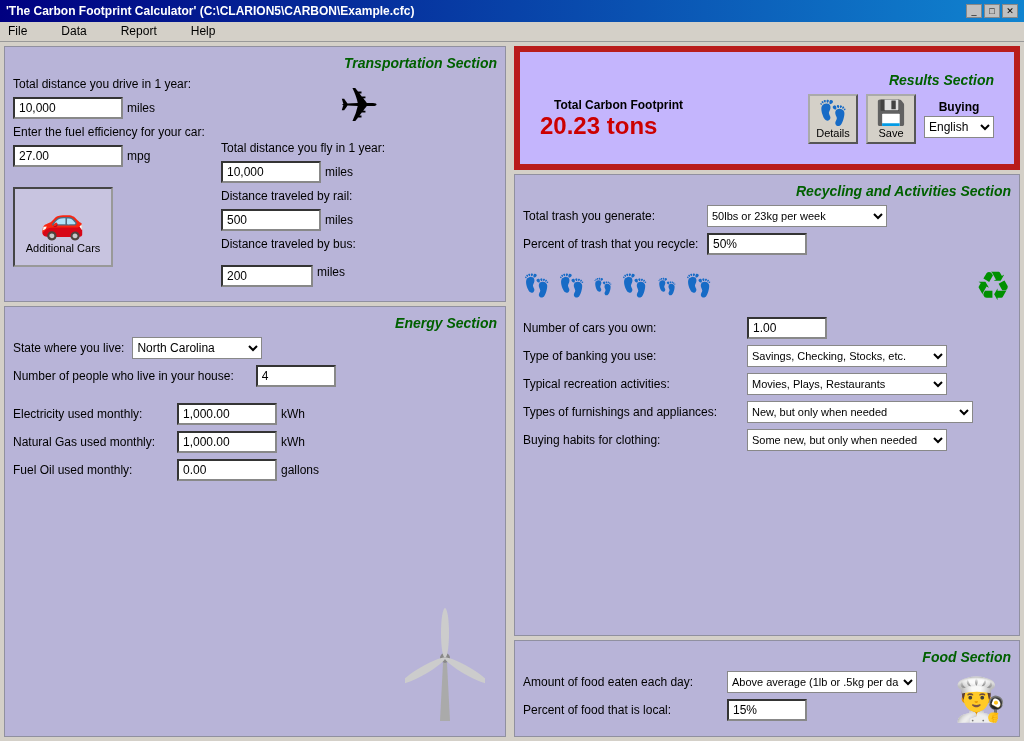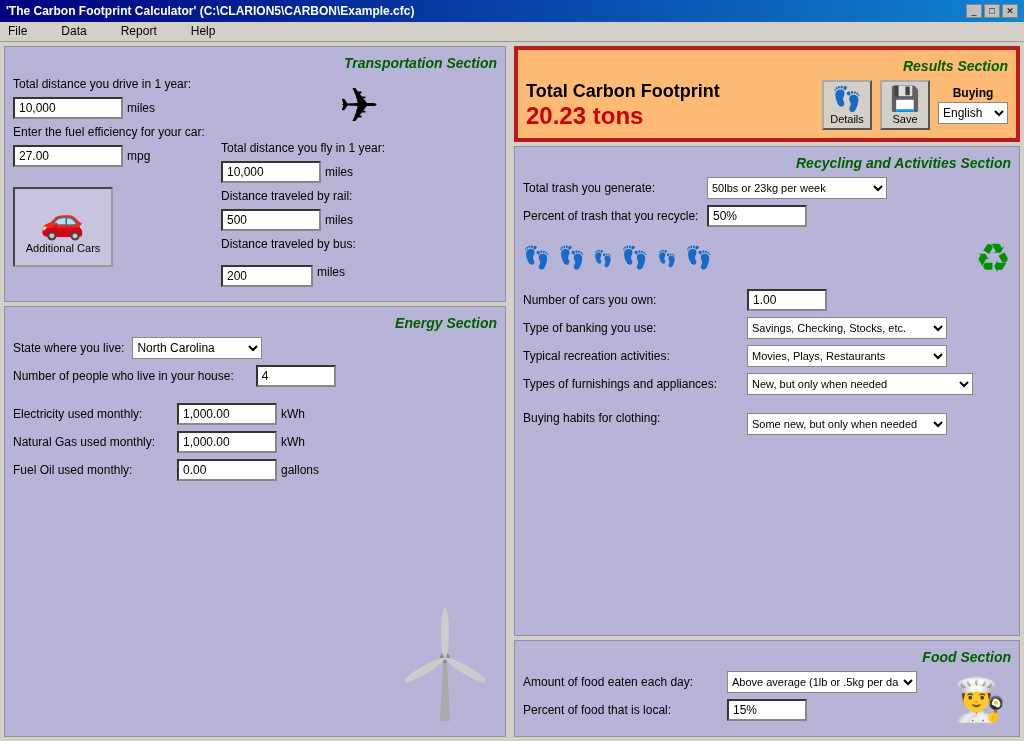--- a/index.html
+++ b/index.html
@@ -113,31 +113,31 @@
       display: flex;
       flex-direction: column;
       align-items: center;
       justify-content: center;
       cursor: pointer;
       margin-top: 10px;
     }
     .car-label { font-size: 11px; text-align: center; }
     .energy-section { flex: 1; }
     .results-section {
-      background: #fdba74;
-      border: 4px solid #b91c1c;
-      padding: 8px;
+      background: #c4b5fd;
+      border: 6px solid #b91c1c;
+      padding: 20px;
     }
     .total-footprint-area {
       display: flex;
       align-items: center;
       gap: 16px;
     }
     .footprint-value-area { flex: 1; }
-    .footprint-title { font-size: 18px; font-weight: bold; color: #000; }
+    .footprint-title { font-size: 12px; font-weight: bold; color: #000; margin-left: 14px; }
     .footprint-value { font-size: 24px; font-weight: bold; color: #cc0000; }
     .details-btn, .save-btn {
       width: 50px; height: 50px;
       border: 2px outset #aaa;
       background: #d4d0c8;
       cursor: pointer;
       display: flex;
       flex-direction: column;
       align-items: center;
       justify-content: center;
@@ -407,21 +407,21 @@
       <div class="form-row">
         <span class="form-label" style="min-width:220px;">Types of furnishings and appliances:</span>
         <select class="dropdown-select" style="width:226px;">
           <option>New, but only when needed</option>
           <option>Used when possible</option>
           <option>Always new</option>
         </select>
       </div>
       <div class="form-row">
         <span class="form-label" style="min-width:220px;">Buying habits for clothing:</span>
-        <select class="dropdown-select" style="width:200px;margin-top:12px;">
+        <select class="dropdown-select" style="width:200px;">
           <option>Some new, but only when needed</option>
           <option>Mostly used</option>
           <option>Always new</option>
         </select>
       </div>
     </div>
 
     <div class="food-section">
       <div class="section-title">Food Section</div>
       <div style="display:flex; align-items:flex-start;">

